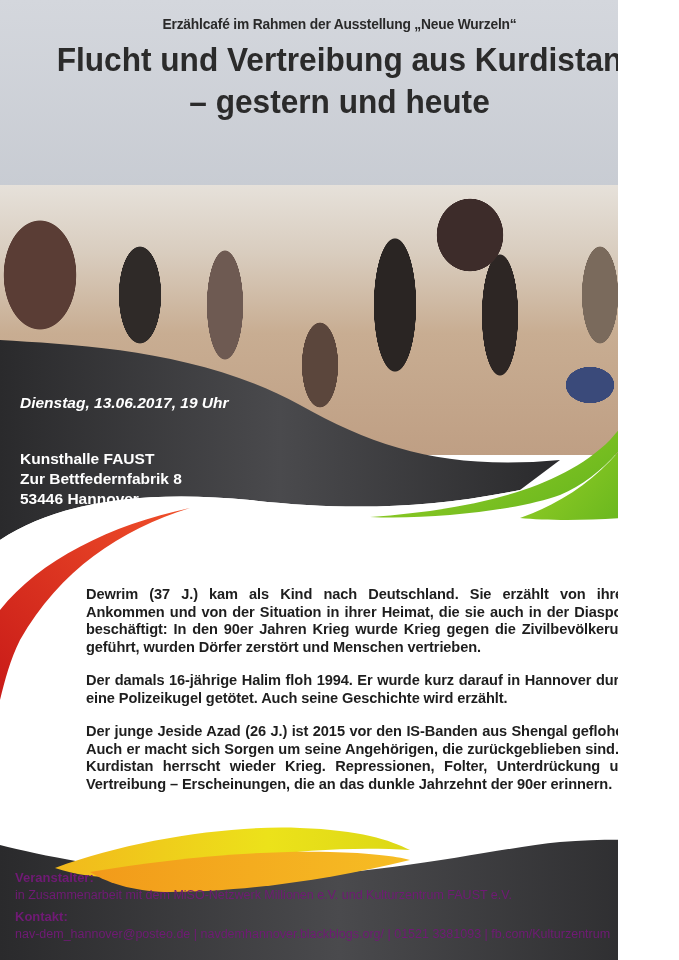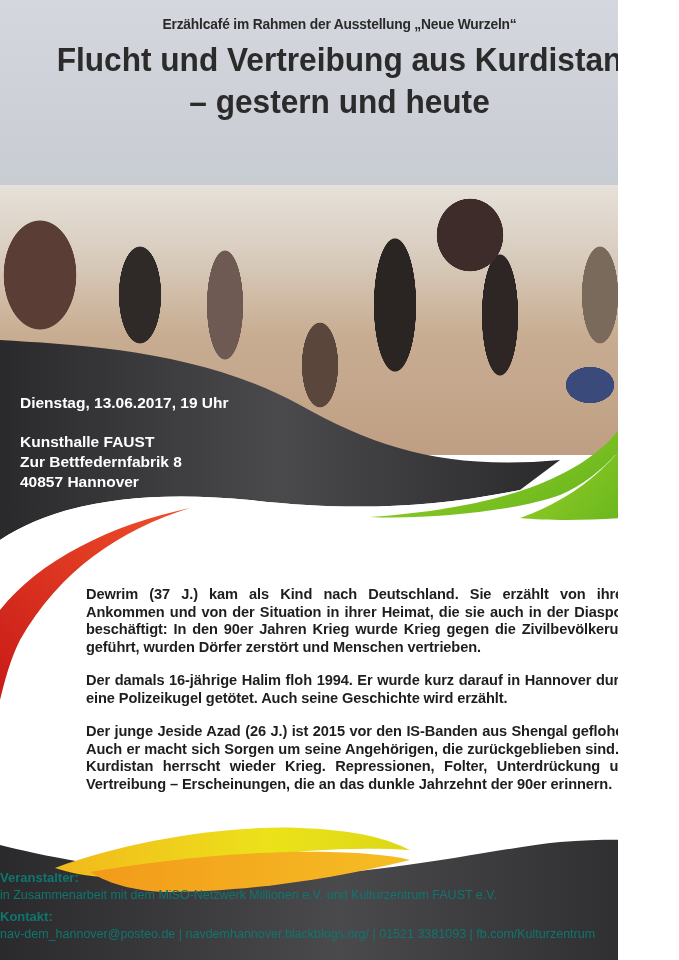--- a/index.html
+++ b/index.html
@@ -16,24 +16,24 @@
       radial-gradient(ellipse 30px 70px at 320px 180px,#5b463c 0,#5b463c 60%,transparent 61%),
       radial-gradient(ellipse 35px 110px at 395px 120px,#2a2523 0,#2a2523 60%,transparent 61%),
       radial-gradient(ellipse 55px 60px at 470px 50px,#3d2c2a 0,#3d2c2a 60%,transparent 61%),
       radial-gradient(ellipse 30px 100px at 500px 130px,#2d2624 0,#2d2624 60%,transparent 61%),
       radial-gradient(ellipse 30px 80px at 600px 110px,#7a6a5c 0,#7a6a5c 60%,transparent 61%),
       radial-gradient(ellipse 40px 70px at 650px 120px,#4a3a35 0,#4a3a35 60%,transparent 61%),
       radial-gradient(ellipse 40px 30px at 590px 200px,#3a4a7a 0,#3a4a7a 60%,transparent 61%),
       linear-gradient(#e6e1da 0%,#d9cdbf 25%,#c8ad92 55%,#bf9f84 100%);}
   .waves{position:absolute;left:0;top:0;}
   .event-info{position:absolute;left:20px;top:393px;color:#fff;font-weight:bold;font-size:15.5px;line-height:20px;}
-  .event-info .date{margin-bottom:19px;}
+  .event-info .date{margin-bottom:36px;font-style:italic;}
   .body-text{position:absolute;left:70px;top:570px;width:582px;font-weight:bold;font-size:14.6px;line-height:17.5px;color:#1e1e1e;text-align:justify;letter-spacing:-0.1px;}
   .body-text p{margin:16px;}
-  .footer{position:absolute;left:0;top:870px;color:#0f766e;font-size:12.5px;line-height:16.5px;width:665px;}
+  .footer{position:absolute;left:15px;top:870px;color:#701a75;font-size:12.5px;line-height:16.5px;width:665px;}
   .footer .lbl{font-weight:bold;font-size:13px;}
   .footer .gap{height:6px;}
 </style>
 </head>
 <body>
 
 <div class="poster">
   <div class="top-bg"></div>
   <div class="photo"></div>
 
@@ -81,21 +81,21 @@
   <div class="subtitle">Erzählcafé im Rahmen der Ausstellung „Neue Wurzeln“</div>
   <div class="title">
     <div>Flucht und Vertreibung aus Kurdistan</div>
     <div>– gestern und heute</div>
   </div>
 
   <div class="event-info">
     <div class="date">Dienstag, 13.06.2017, 19 Uhr</div>
     <div>Kunsthalle FAUST</div>
     <div>Zur Bettfedernfabrik 8</div>
-    <div>40857 Hannover</div>
+    <div>53446 Hannover</div>
   </div>
 
   <div class="body-text">
     <p>Dewrim (37 J.) kam als Kind nach Deutschland. Sie erzählt von ihrem Ankommen und von der Situation in ihrer Heimat, die sie auch in der Diaspora beschäftigt: In den 90er Jahren Krieg wurde Krieg gegen die Zivilbevölkerung geführt, wurden Dörfer zerstört und Menschen vertrieben.</p>
     <p>Der damals 16-jährige Halim floh 1994. Er wurde kurz darauf in Hannover durch eine Polizeikugel getötet. Auch seine Geschichte wird erzählt.</p>
     <p>Der junge Jeside Azad (26 J.) ist 2015 vor den IS-Banden aus Shengal geflohen. Auch er macht sich Sorgen um seine Angehörigen, die zurückgeblieben sind. In Kurdistan herrscht wieder Krieg. Repressionen, Folter, Unterdrückung und Vertreibung – Erscheinungen, die an das dunkle Jahrzehnt der 90er erinnern.</p>
   </div>
 
   <div class="footer">
     <div class="lbl">Veranstalter:</div>

